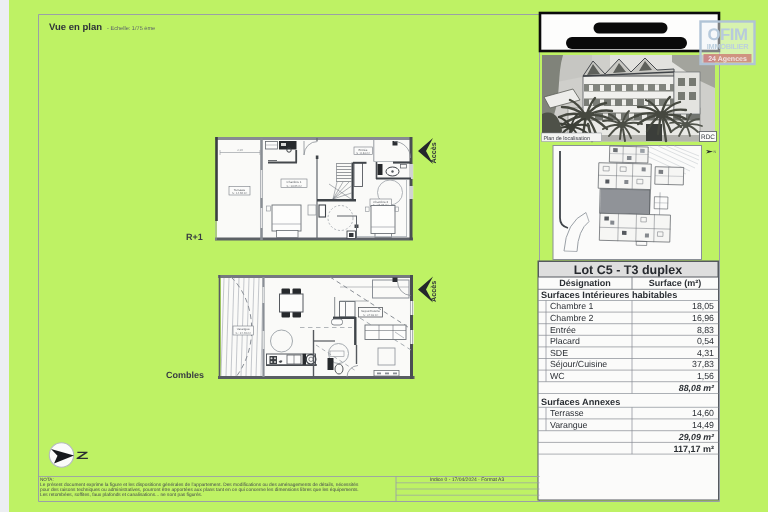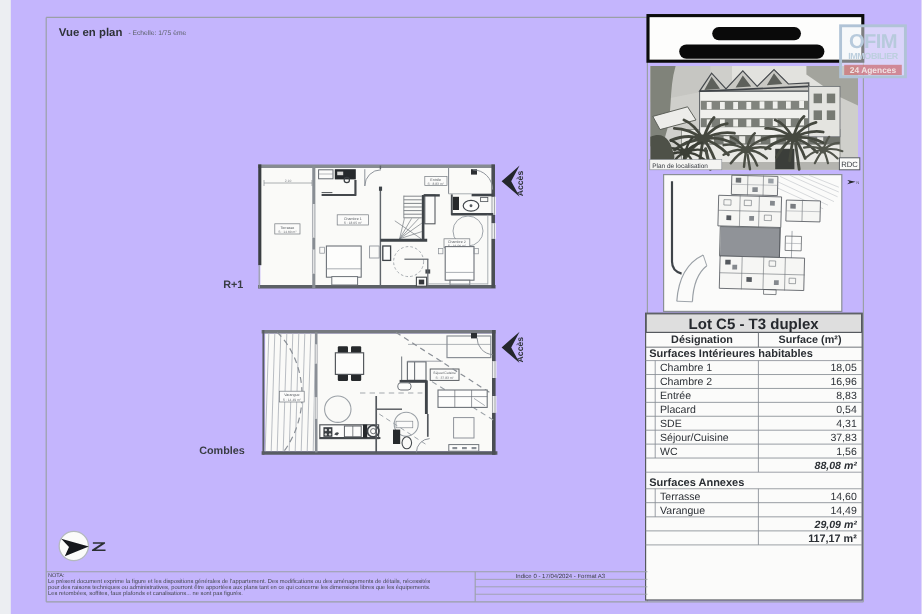--- a/index.html
+++ b/index.html
@@ -1,16 +1,16 @@
 <!DOCTYPE html>
 <html><head>
 <meta charset="utf-8">
 <style>
 html,body{margin:0;padding:0;background:#f6f6f5;}
-#page{position:relative;width:768px;height:512px;background:#c4b5fd;font-family:"Liberation Sans",sans-serif;overflow:hidden;text-align:right;}
+#page{position:relative;width:768px;height:512px;background:#bef264;font-family:"Liberation Sans",sans-serif;overflow:hidden;text-align:right;}
 svg{position:absolute;top:0;left:0;}
 text{font-family:"Liberation Sans",sans-serif;text-rendering:geometricPrecision;}
 *{-webkit-font-smoothing:antialiased;}
 </style>
 </head>
 <body>
 <div id="page">
 <svg width="768" height="512" viewBox="0 0 768 512">
 
 <rect x="0" y="0" width="9" height="512" fill="#eceef2"></rect>

